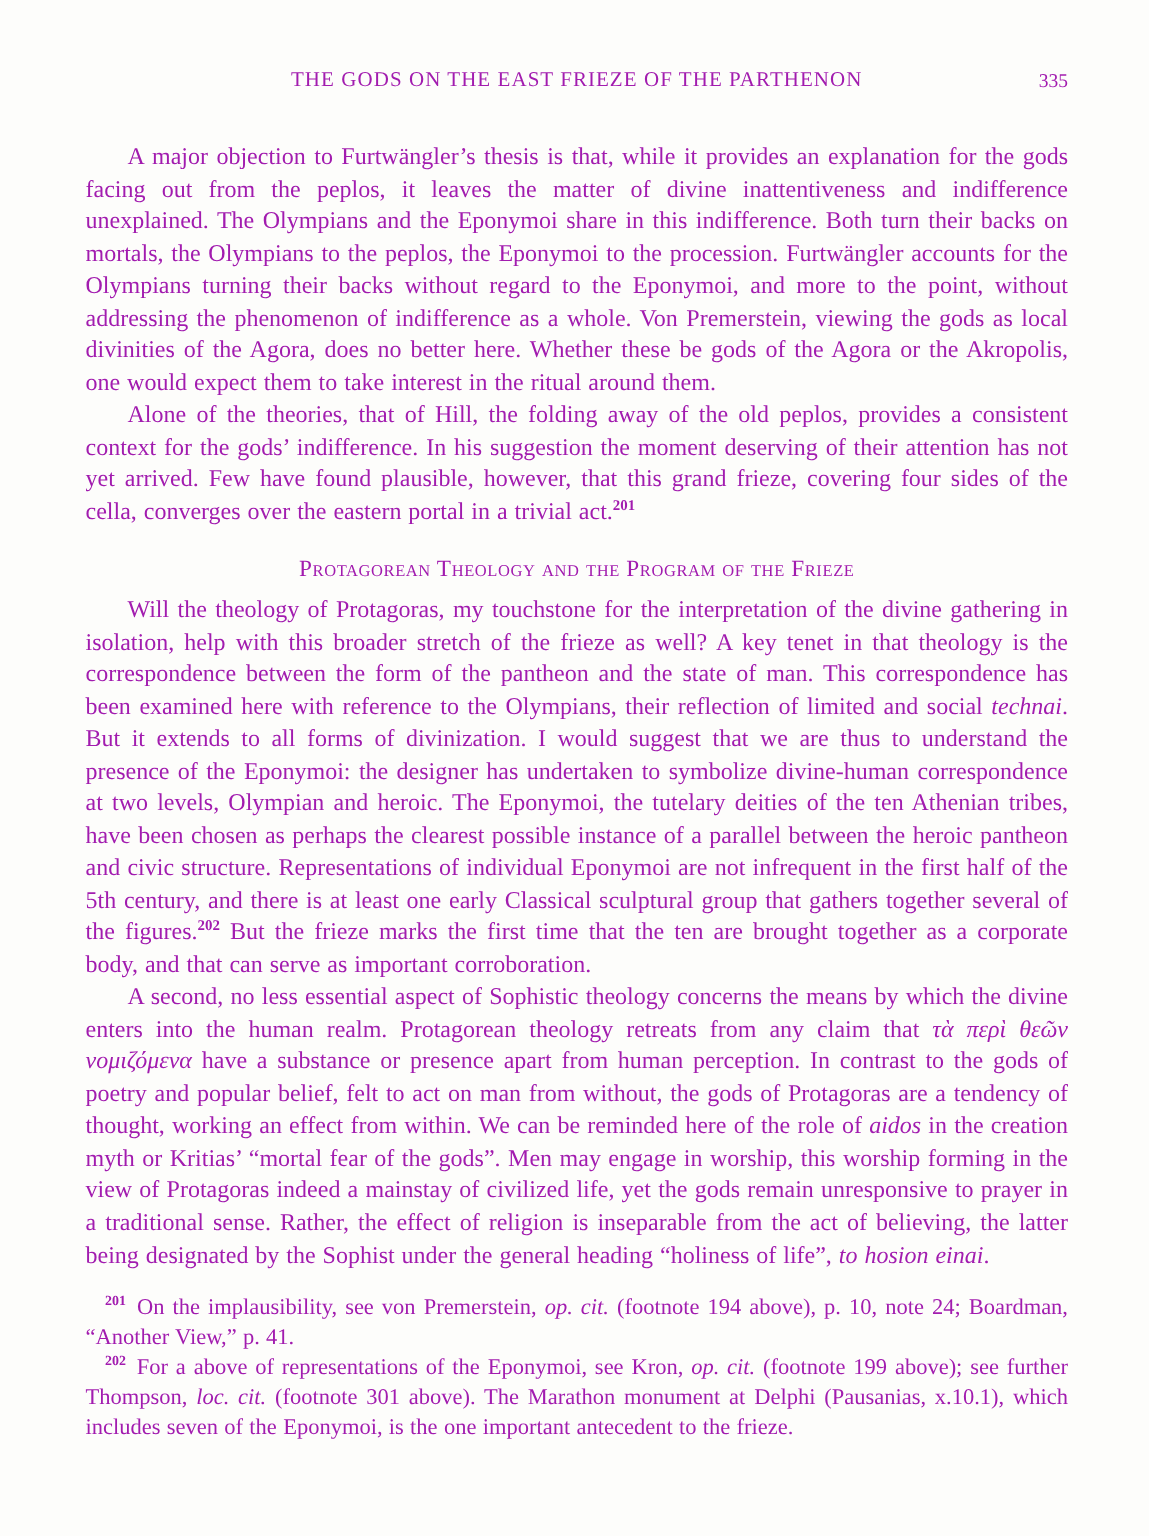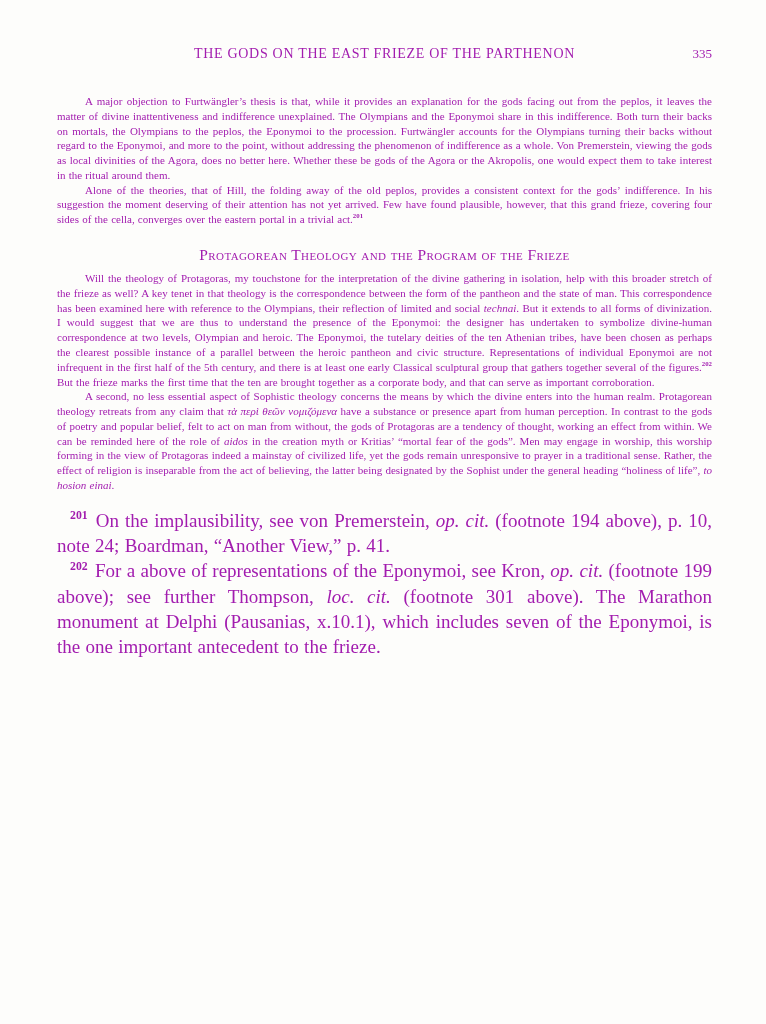--- a/index.html
+++ b/index.html
@@ -35,21 +35,21 @@
     position: absolute;
     right: 0;
     top: 0;
     font-size: 13px;
   }
   .article-body {
     text-align: justify;
   }
   .para {
     margin: 0;
-    font-size: 11px;
+    font-size: 16px;
     line-height: 1.345;
     text-align: justify;
     text-indent: 28px;
     word-spacing: 0.04em;
   }
   .section-heading {
     font-size: 15.5px;
     font-weight: normal;
     font-variant: small-caps;
     letter-spacing: 0.4px;
@@ -61,21 +61,21 @@
     font-size: 0.62em;
     line-height: 0;
     vertical-align: super;
     font-weight: bold;
   }
   .footnotes {
     margin-top: 15px;
   }
   .footnote {
     margin: 0;
-    font-size: 19px;
+    font-size: 15px;
     line-height: 1.33;
     text-align: justify;
     text-indent: 13px;
     word-spacing: 0.03em;
   }
   .footnote sup {
     margin-right: 2px;
   }
   i {
   }

